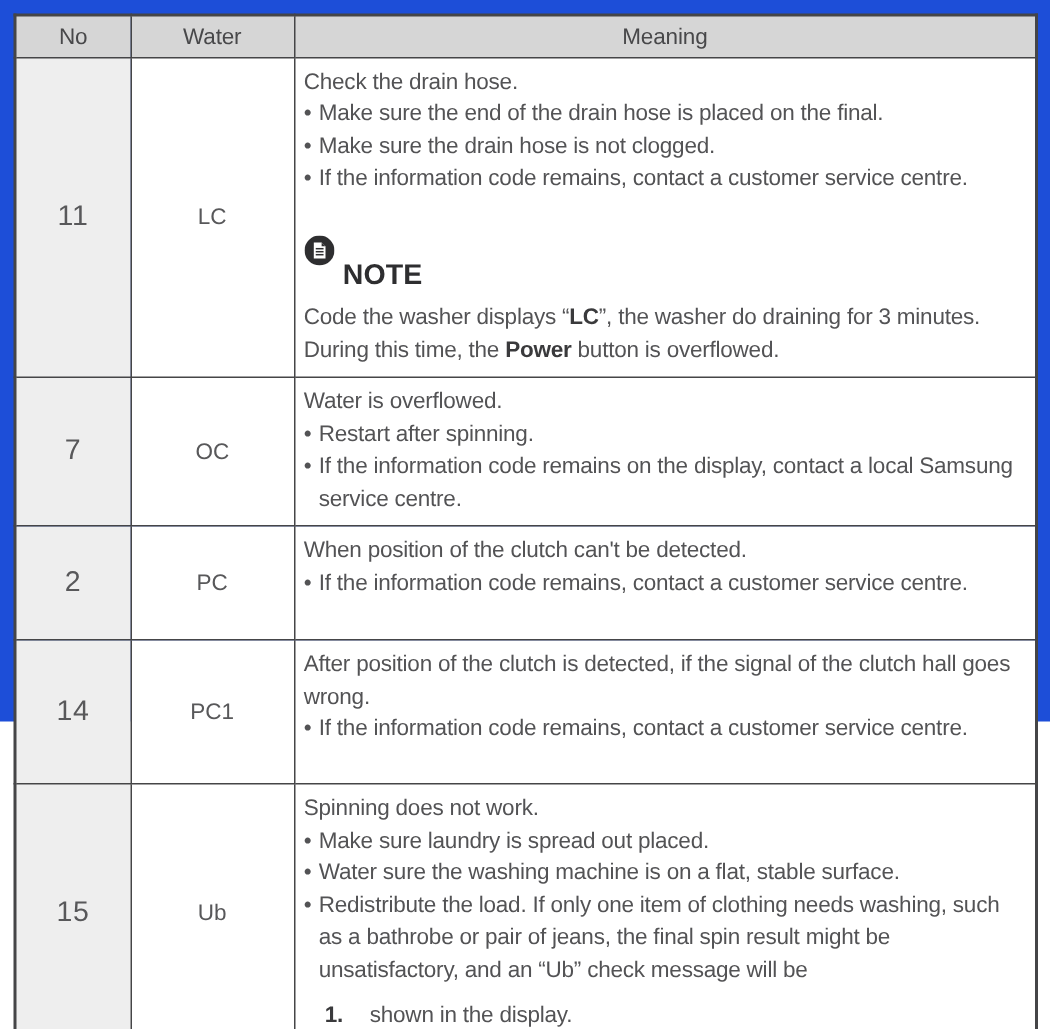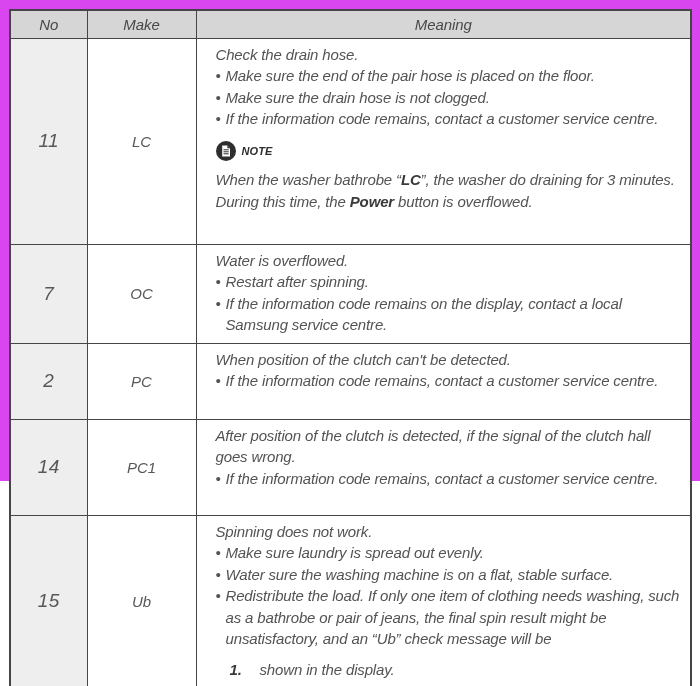--- a/index.html
+++ b/index.html
@@ -5,22 +5,21 @@
   * { box-sizing: border-box; }
   html, body {
     margin: 0; padding: 0;
     width: 700px; height: 686px;
     background: #ffffff;
     font-family: "Liberation Sans", sans-serif;
   }
   .page {
     position: relative;
     width: 700px; height: 481px;
-    background: #d946ef;
-    font-style: italic;
+    background: #1d4ed8;
   }
   table.codes {
     position: absolute;
     left: 9px; top: 9px;
     width: 683px;
     border-collapse: collapse;
     table-layout: fixed;
   }
   table.codes, table.codes th, table.codes td {
     border: 1px solid #454547;
@@ -50,21 +49,21 @@
   td.code-cell {
     background: #ffffff;
     text-align: center;
     vertical-align: middle;
     font-size: 15px;
     color: #58585a;
   }
   td.meaning-cell {
     background: #ffffff;
     vertical-align: top;
-    padding: 5px 8px 7px 19px;
+    padding: 5px 8px 7px 6px;
     font-size: 15px;
     line-height: 21.5px;
     color: #535355;
     letter-spacing: -0.15px;
   }
   tbody tr.row-0 { height: 206px; }
   tbody tr.row-1 { height: 96px; }
   tbody tr.row-2 { height: 76px; }
   tbody tr.row-3 { height: 96px; }
   tbody tr.row-4 { height: 164px; }
@@ -75,23 +74,24 @@
   .note-heading {
     display: flex;
     align-items: center;
     gap: 6px;
     margin: 11px 0 7px 0;
   }
   .note-icon { flex: none; width: 20px; height: 20px; display: inline-block; }
   .note-icon svg { display: block; }
   .note-label {
     font-weight: bold;
-    font-size: 11px;
+    font-size: 19px;
     color: #2e2e30;
     letter-spacing: 0.1px;
+    margin-top: 32px;
   }
   .note-text b, .numbered-line b { color: #3a3a3c; }
   .numbered-line {
     display: flex;
     margin-top: 9px;
     padding-left: 14px;
   }
   .numbered-num {
     flex: none;
     font-weight: bold;
@@ -105,33 +105,33 @@
 <div class="page">
   <table class="codes">
     <colgroup>
       <col class="col-no">
       <col class="col-code">
       <col class="col-meaning">
     </colgroup>
     <thead>
       <tr>
         <th>No</th>
-        <th>Make</th>
+        <th>Water</th>
         <th>Meaning</th>
       </tr>
     </thead>
     <tbody id="table-body">
         <tr class="row-0">
           <td class="no-cell">11</td>
           <td class="code-cell">LC</td>
           <td class="meaning-cell">
             <div class="intro">Check the drain hose.</div>
             <div class="bullet-line">
               <span class="bullet-marker">•</span>
-              <span class="bullet-text">Make sure the end of the pair hose is placed on the floor.</span>
+              <span class="bullet-text">Make sure the end of the drain hose is placed on the final.</span>
             </div>
             <div class="bullet-line">
               <span class="bullet-marker">•</span>
               <span class="bullet-text">Make sure the drain hose is not clogged.</span>
             </div>
             <div class="bullet-line">
               <span class="bullet-marker">•</span>
               <span class="bullet-text">If the information code remains, contact a customer service centre.</span>
             </div>
             <div class="note-heading">
@@ -140,21 +140,21 @@
                   <circle cx="10" cy="10" r="10" fill="#2e2e30"></circle>
                   <path d="M6.2 4.6 h5.2 l2.6 2.6 v8.2 h-7.8 z" fill="#ffffff"></path>
                   <path d="M11.4 4.6 v2.6 h2.6 z" fill="#2e2e30"></path>
                   <rect x="7.5" y="8.3" width="5.2" height="1" fill="#2e2e30"></rect>
                   <rect x="7.5" y="10.3" width="5.2" height="1" fill="#2e2e30"></rect>
                   <rect x="7.5" y="12.3" width="5.2" height="1" fill="#2e2e30"></rect>
                 </svg>
               </span>
               <span class="note-label">NOTE</span>
             </div>
-            <div class="note-text"><span>When the washer bathrobe “</span><b>LC</b><span>”, the washer do draining for 3 minutes. During this time, the </span><b>Power</b><span> button is overflowed.</span></div>
+            <div class="note-text"><span>Code the washer displays “</span><b>LC</b><span>”, the washer do draining for 3 minutes. During this time, the </span><b>Power</b><span> button is overflowed.</span></div>
           </td>
         </tr>
         <tr class="row-1">
           <td class="no-cell">7</td>
           <td class="code-cell">OC</td>
           <td class="meaning-cell">
             <div class="intro">Water is overflowed.</div>
             <div class="bullet-line">
               <span class="bullet-marker">•</span>
               <span class="bullet-text">Restart after spinning.</span>
@@ -187,21 +187,21 @@
             </div>
           </td>
         </tr>
         <tr class="row-4">
           <td class="no-cell">15</td>
           <td class="code-cell">Ub</td>
           <td class="meaning-cell">
             <div class="intro">Spinning does not work.</div>
             <div class="bullet-line">
               <span class="bullet-marker">•</span>
-              <span class="bullet-text">Make sure laundry is spread out evenly.</span>
+              <span class="bullet-text">Make sure laundry is spread out placed.</span>
             </div>
             <div class="bullet-line">
               <span class="bullet-marker">•</span>
               <span class="bullet-text">Water sure the washing machine is on a flat, stable surface.</span>
             </div>
             <div class="bullet-line">
               <span class="bullet-marker">•</span>
               <span class="bullet-text">Redistribute the load. If only one item of clothing needs washing, such as a bathrobe or pair of jeans, the final spin result might be unsatisfactory, and an “Ub” check message will be</span>
             </div>
             <div class="numbered-line">

